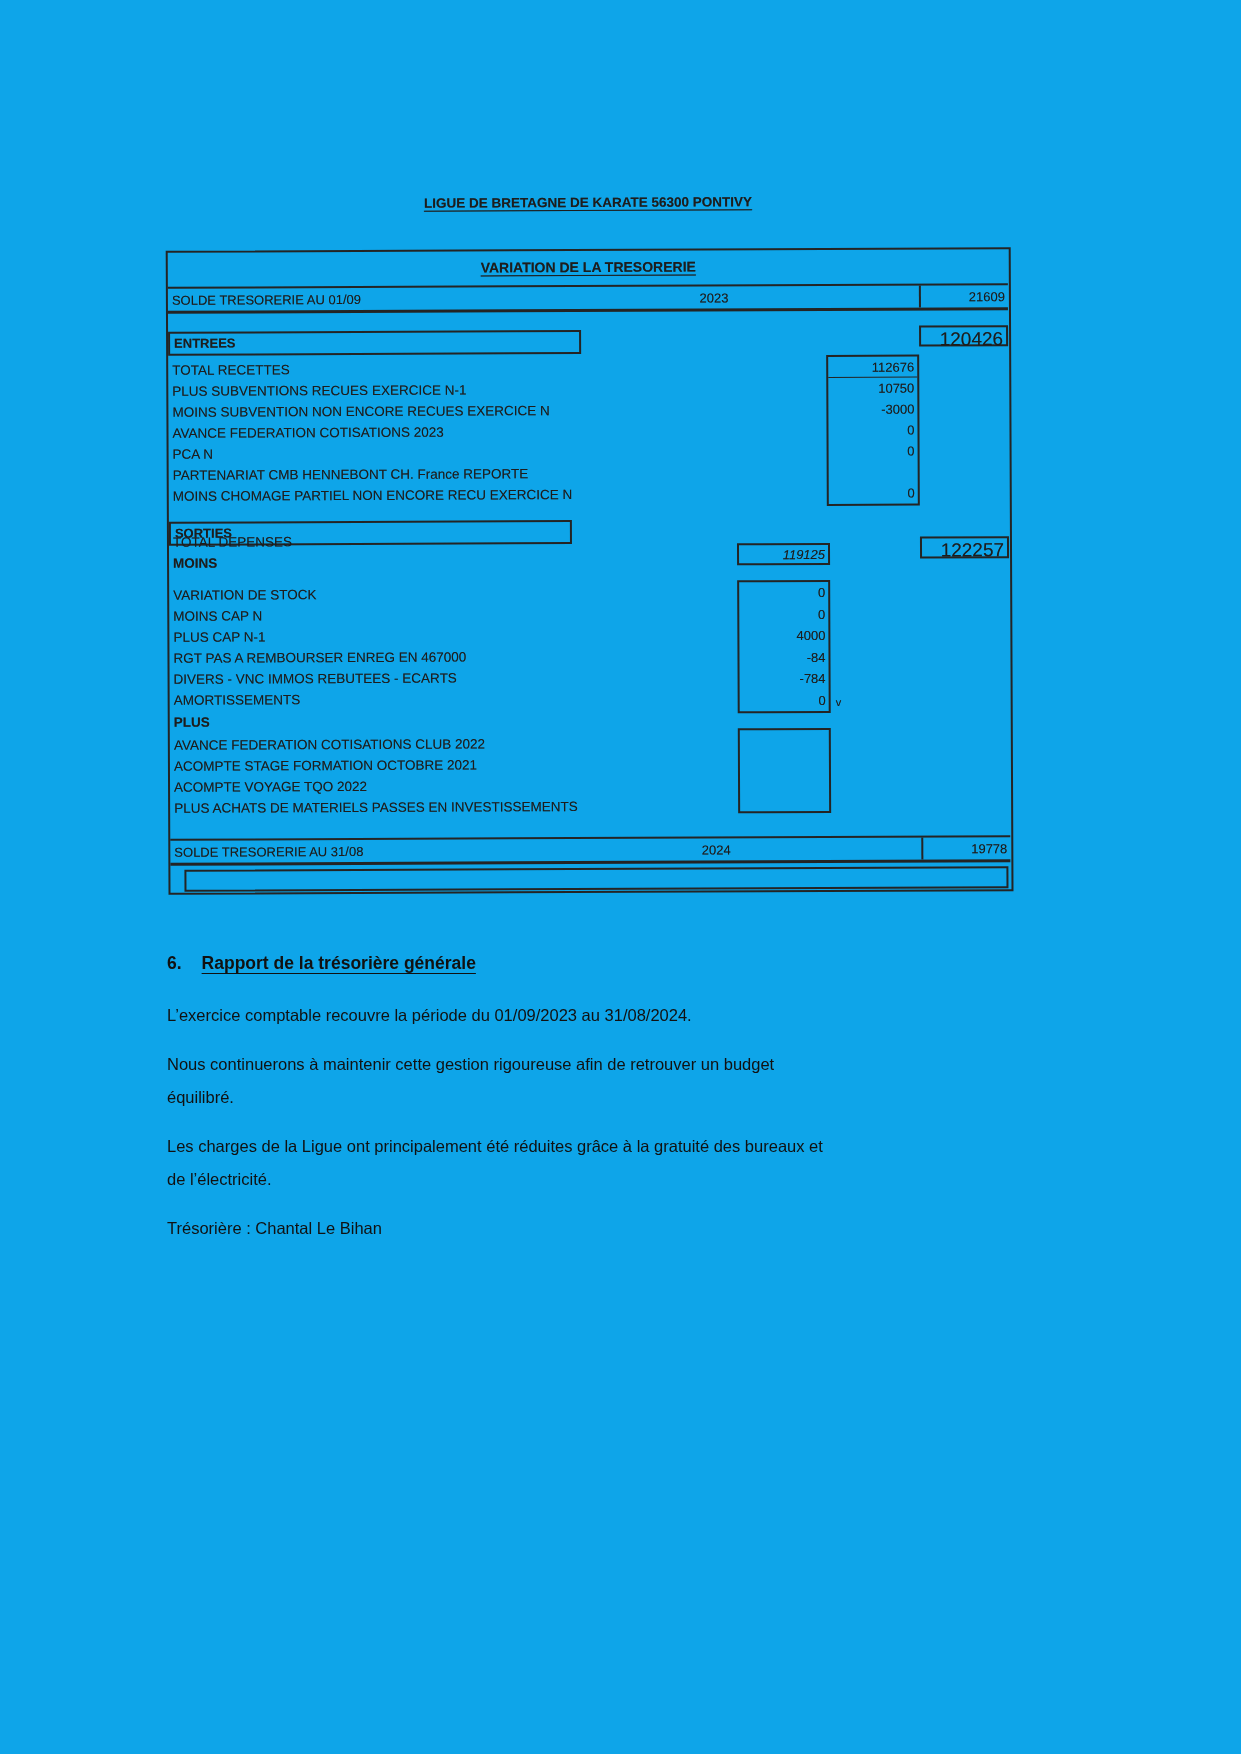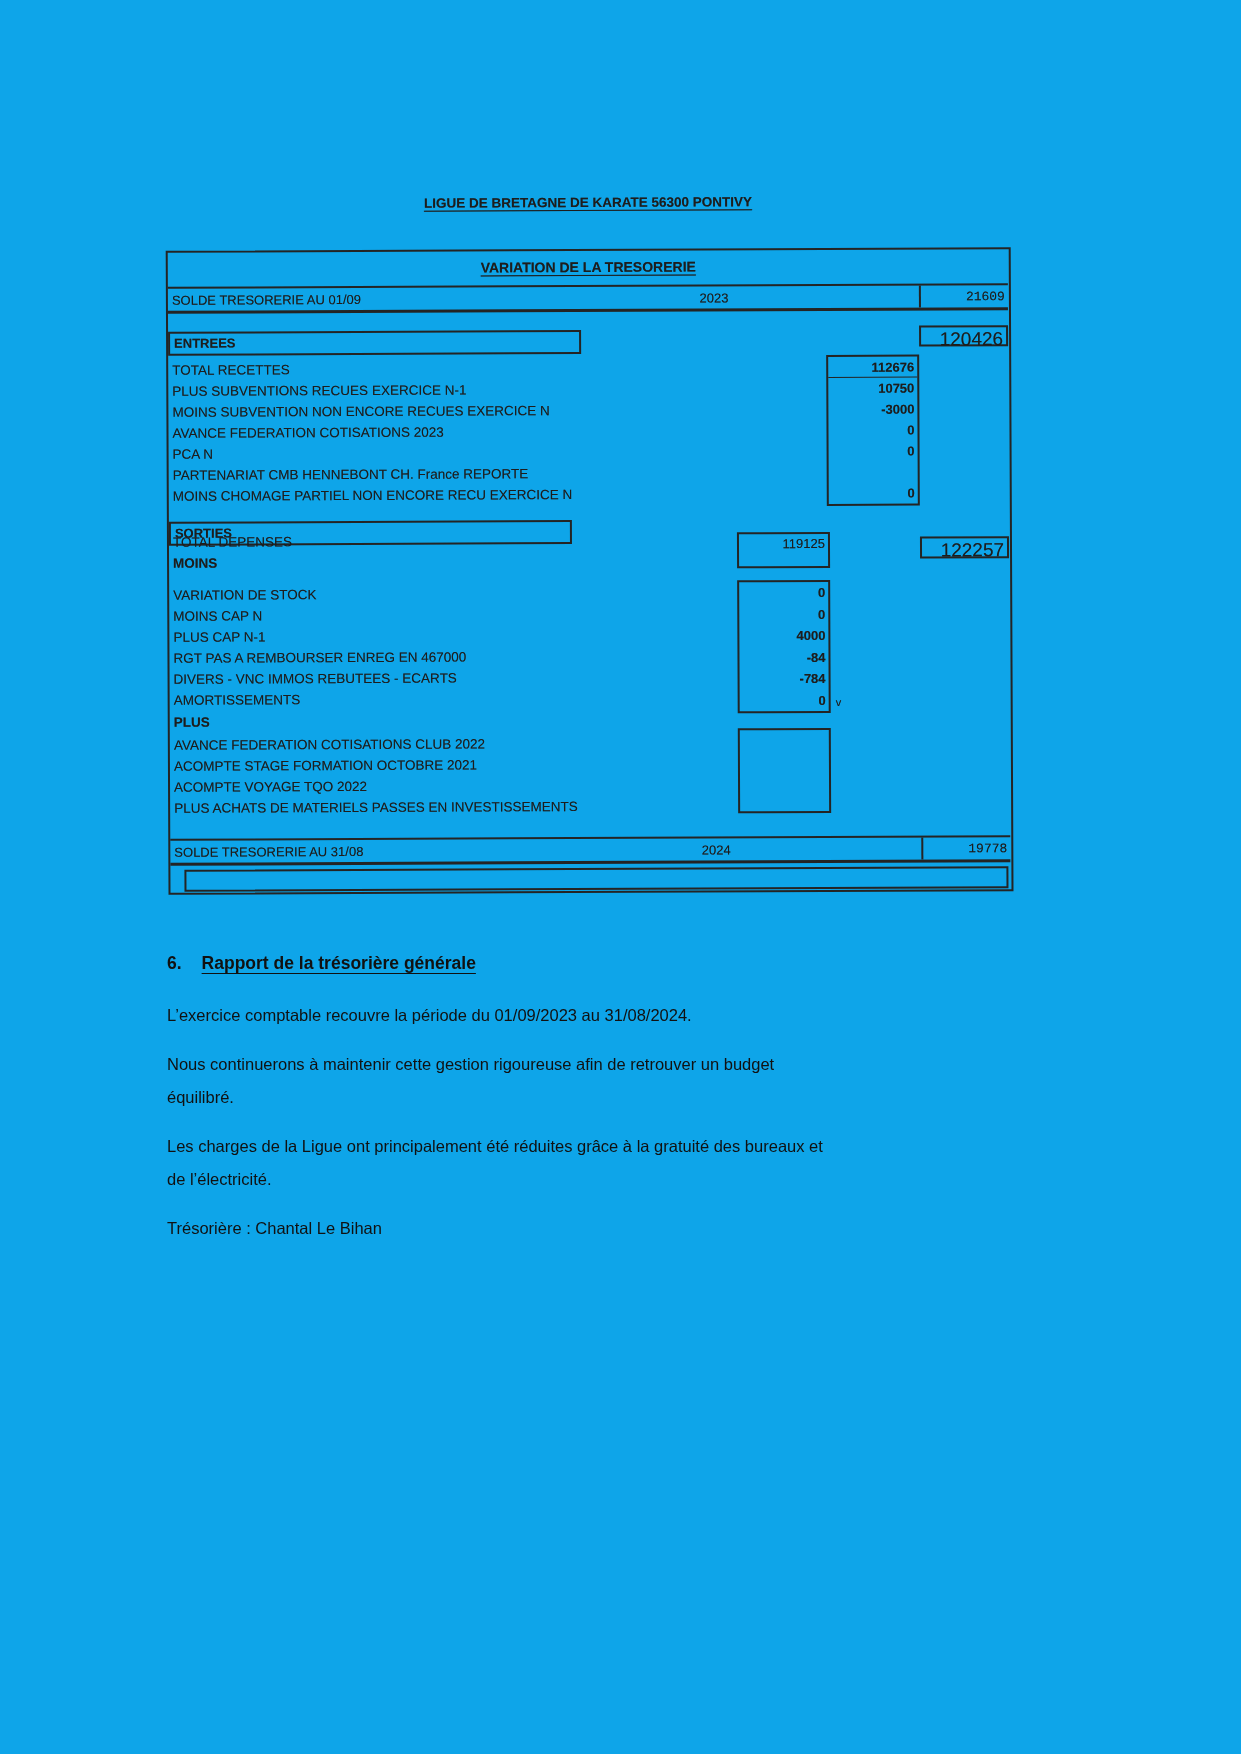--- a/index.html
+++ b/index.html
@@ -14,29 +14,29 @@
         font-size:13.5px;font-weight:bold;text-decoration:underline;text-underline-offset:3px;}
   .frame{position:absolute;left:0;top:54px;width:845px;height:644px;
         border:2.5px solid #242424;box-sizing:border-box;}
   .tbl-title{position:absolute;left:0;top:8px;width:100%;text-align:center;
         font-size:14px;font-weight:bold;text-decoration:underline;text-underline-offset:3px;}
   .balrow{position:absolute;left:0;width:840px;height:27px;box-sizing:border-box;
         border-top:2px solid #242424;border-bottom:3px solid #242424;font-size:13px;}
   .balrow .lbl{position:absolute;left:4px;top:4px;}
   .balrow .year{position:absolute;left:496px;top:4px;width:100px;text-align:center;}
   .balrow .amt{position:absolute;left:751px;top:0;bottom:0;width:89px;
-        border-left:2px solid #242424;text-align:right;padding:4px 3px 0 0;box-sizing:border-box;font-family:Liberation Mono, monospace;}
+        border-left:2px solid #242424;text-align:right;padding:4px 3px 0 0;box-sizing:border-box;}
   .secbox{position:absolute;left:0;height:24px;border:2.5px solid #242424;box-sizing:border-box;
         font-size:13px;font-weight:bold;padding:2px 0 0 4px;}
   .totbox{position:absolute;left:751px;width:89px;border:2px solid #242424;box-sizing:border-box;
         font-size:19px;text-align:right;padding:1px 3px 0 0;}
   .lblcol{position:absolute;left:4px;font-size:13.5px;}
   .lblcol .r{height:21px;line-height:21px;white-space:nowrap;}
   .lblcol .r.b{font-weight:bold;}
-  .valbox{position:absolute;width:93px;border:2px solid #242424;box-sizing:border-box;font-size:13px;font-weight:bold;}
+  .valbox{position:absolute;width:93px;border:2px solid #242424;box-sizing:border-box;font-size:13px;}
   .valbox .r{height:21px;line-height:21px;text-align:right;padding-right:3px;}
   .valbox .r.sep{border-bottom:1.5px solid #242424;box-sizing:border-box;}
   .valbox.s .r{height:21.5px;line-height:21.5px;}
   .smallbox{position:absolute;border:2px solid #242424;box-sizing:border-box;
         font-size:13px;text-align:right;padding:2px 3px 0 0;}
   .checkmark{position:absolute;font-size:11px;}
   .strip{position:absolute;border:2px solid #242424;box-sizing:border-box;}
 
   
   .report{position:absolute;left:167px;top:951px;width:916px;color:#111;}
@@ -87,21 +87,21 @@
         <div class="r">0</div>
       </div>
 
       <div class="secbox" style="top:269px;width:403px;">SORTIES</div>
       <div class="totbox" style="top:267px;height:22px;margin-top:20px;">122257</div>
 
       <div class="lblcol" style="top:279px;">
         <div class="r">TOTAL DEPENSES</div>
         <div class="r b">MOINS</div>
       </div>
-      <div class="smallbox" style="left:568px;top:282px;width:93px;height:36px;">119125</div>
+      <div class="smallbox" style="left:568px;top:293px;width:93px;height:22px;font-style:italic;">119125</div>
 
       <div class="lblcol" style="top:332px;">
         <div class="r">VARIATION DE STOCK</div>
         <div class="r">MOINS CAP N</div>
         <div class="r">PLUS CAP N-1</div>
         <div class="r">RGT PAS A REMBOURSER ENREG EN 467000</div>
         <div class="r">DIVERS - VNC IMMOS REBUTEES - ECARTS</div>
         <div class="r">AMORTISSEMENTS</div>
       </div>
 

